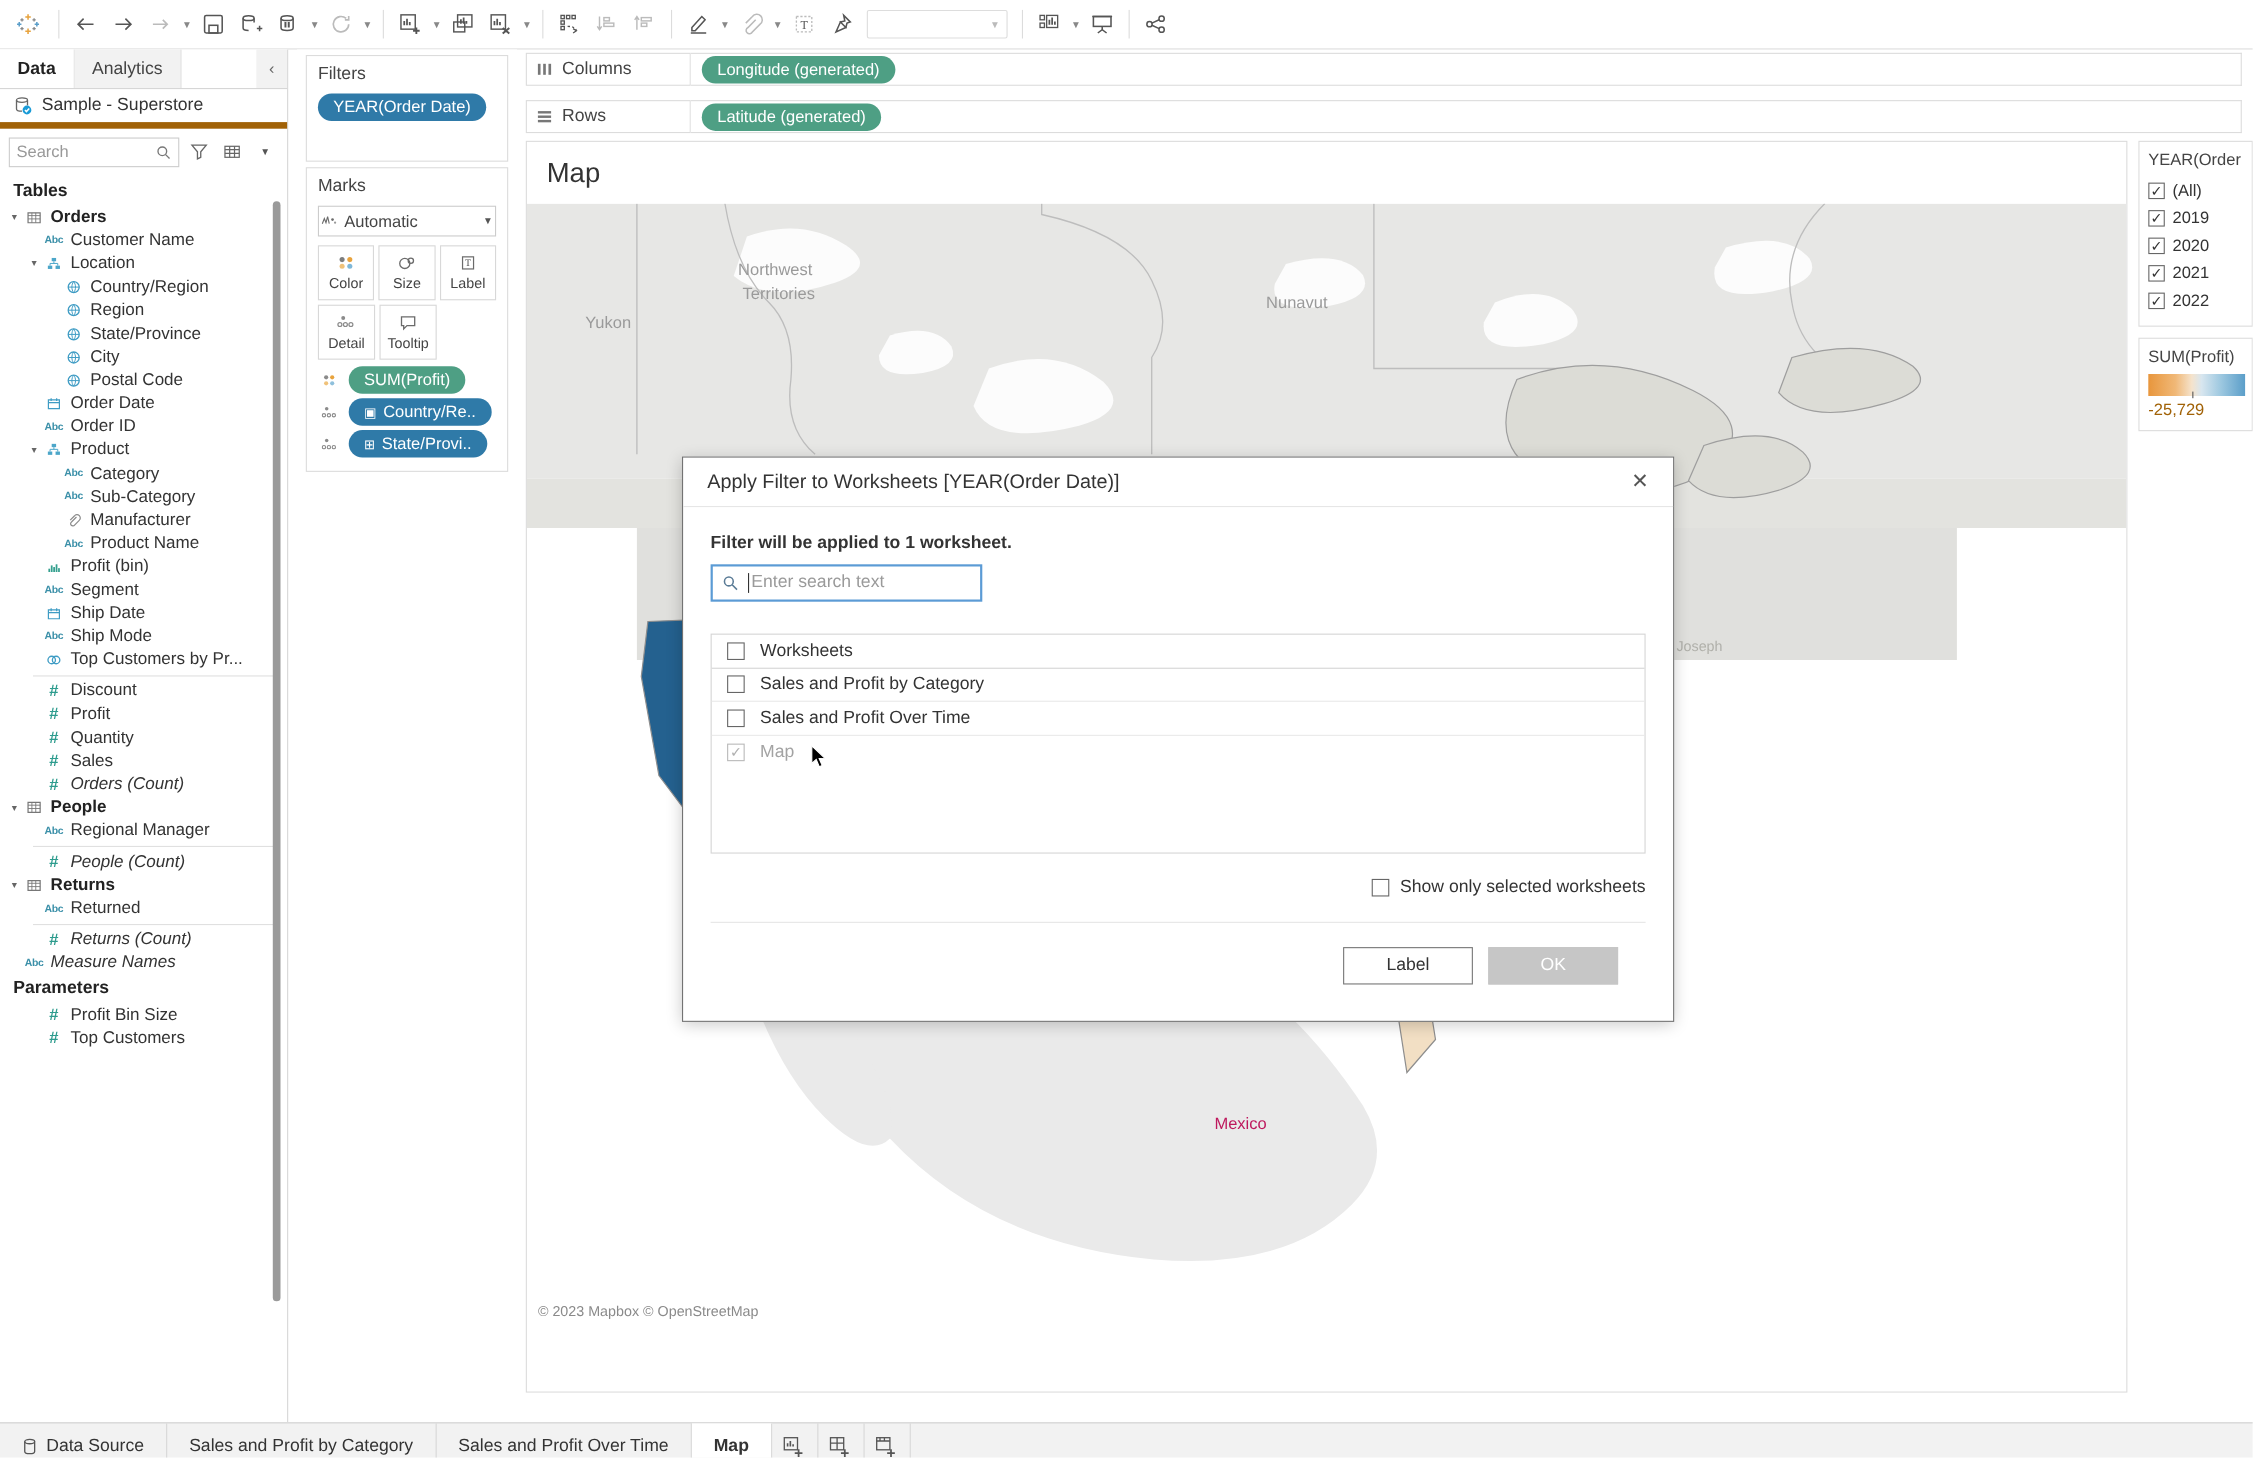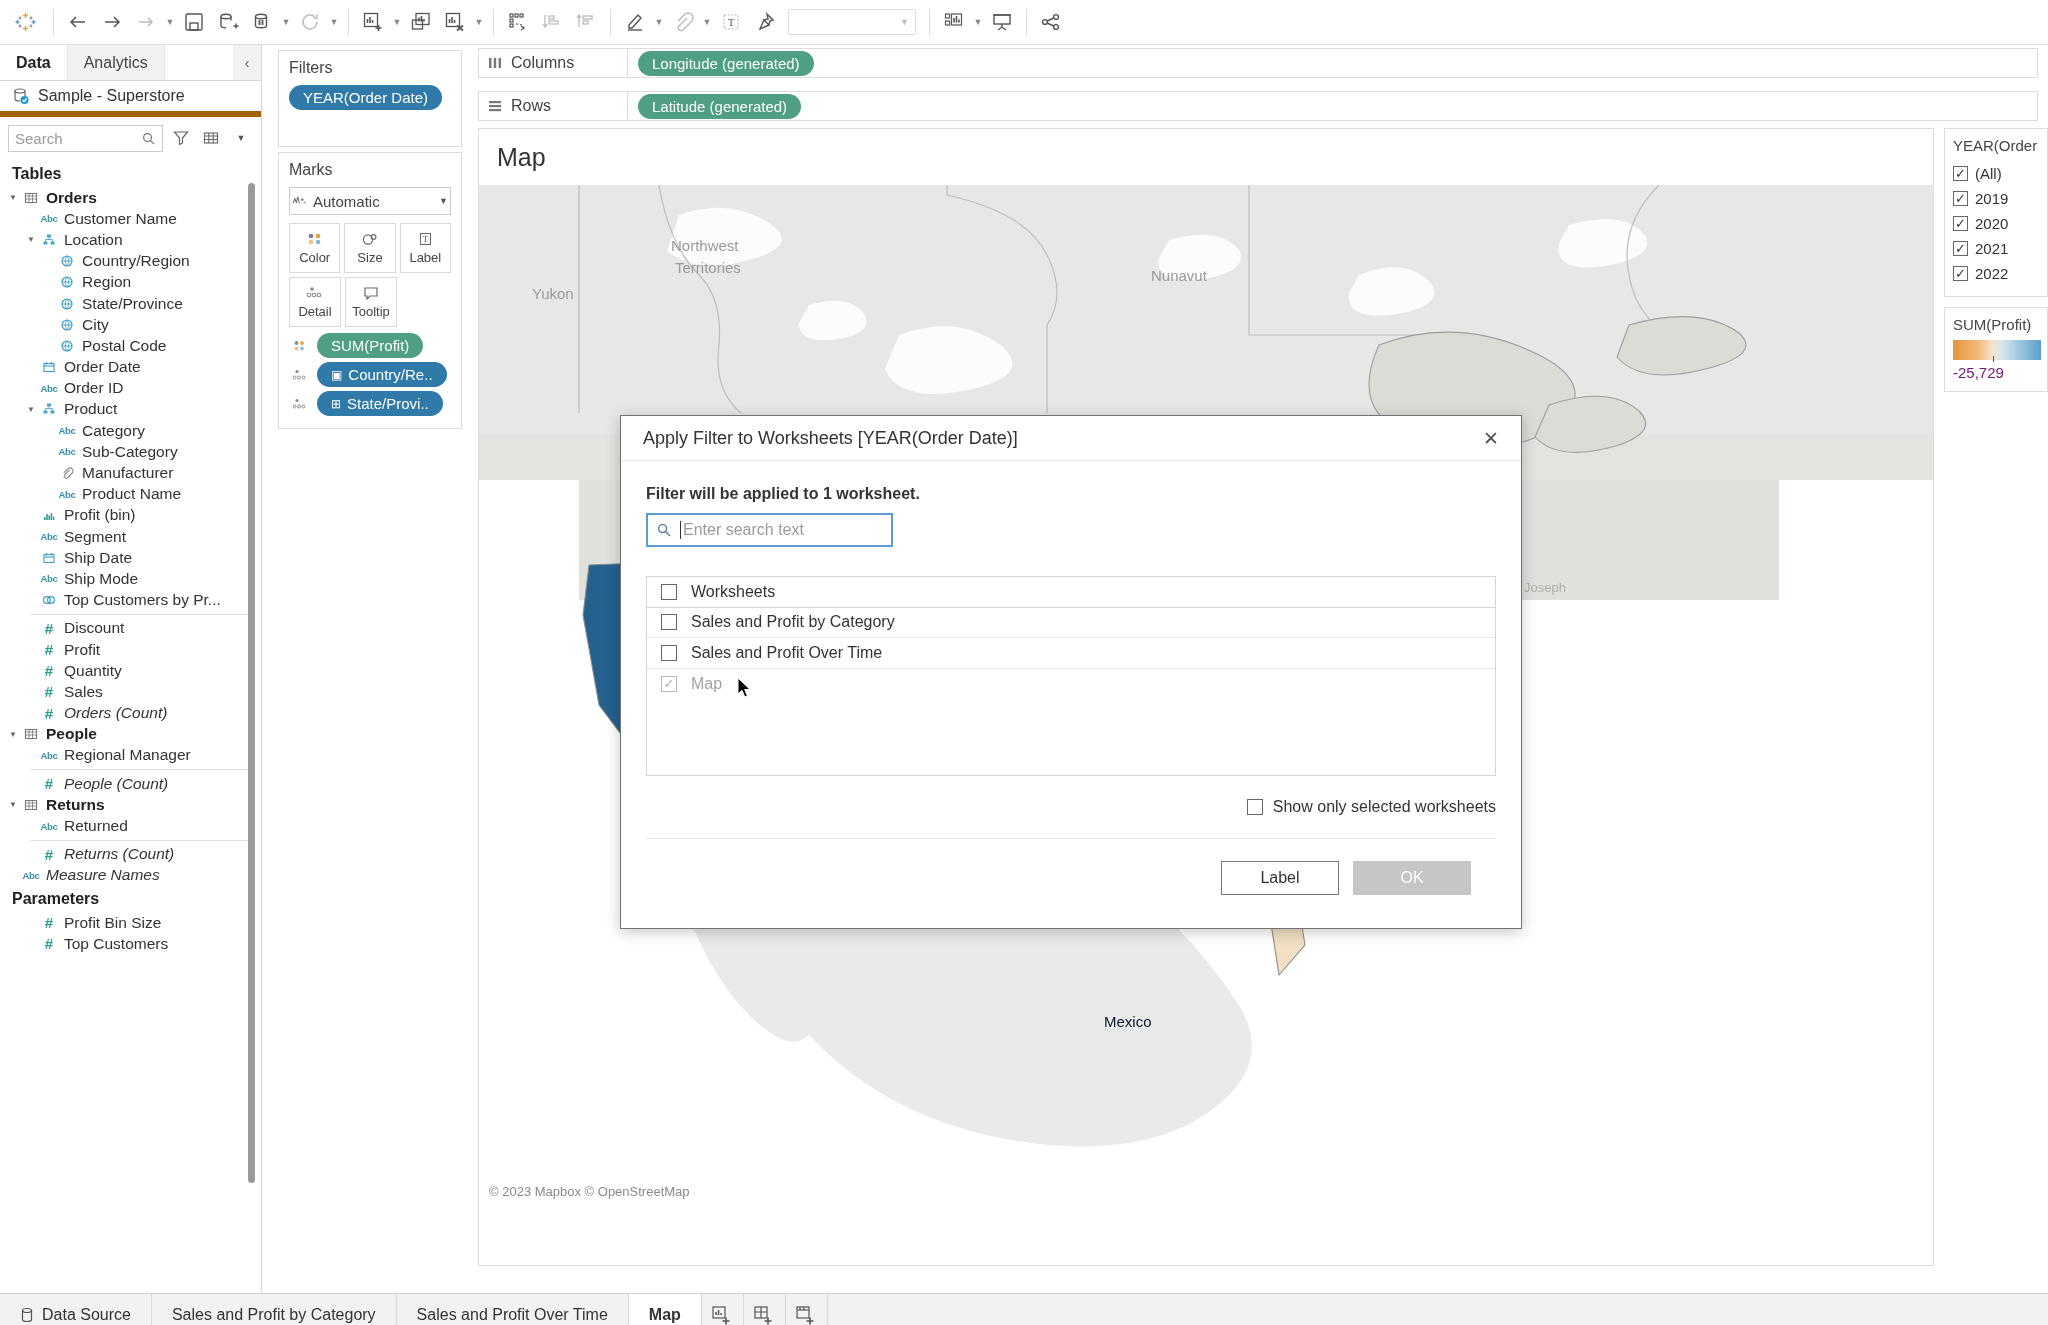--- a/index.html
+++ b/index.html
@@ -121,21 +121,21 @@
 
   
   #right-col { position:absolute; left:1944px; top:128px; width:104px; }
   .rcard { border:1px solid #dcdcdc; background:#fff; margin-bottom:10px; padding:8px 8px 10px 8px;}
   .rcard-title { font-size:15px; color:#444; margin-bottom:7px; white-space:nowrap; overflow:hidden;}
   .cb-row { display:flex; align-items:center; gap:7px; font-size:15px; color:#333; height:25px;}
   .cbox { width:15px;height:15px;border:1.4px solid #666;background:#fff;display:flex;align-items:center;justify-content:center;flex:0 0 auto;}
   .cbox.checked:after { content:"✓"; font-size:13px; color:#333; line-height:1; }
   #legend-grad { height:20px; width:88px; background:linear-gradient(to right,#e8963c 0%,#f0b877 28%,#f5e3cc 45%,#d8e6ef 55%,#9dc8e0 75%,#5b9ec9 100%); position:relative;}
   #legend-tick { position:absolute; left:45%; bottom:-2px; width:1px; height:6px; background:#555;}
-  #legend-min { font-size:15px; color:#701a75; margin-top:4px;}
+  #legend-min { font-size:15px; color:#a16207; margin-top:4px;}
 
   
   #bottom-bar { position:absolute; left:0; top:1293px; width:2048px; height:42px; background:#f2f2f2; border-top:1px solid #d0d0d0; display:flex; align-items:stretch;}
   .bt { display:flex; align-items:center; padding:0 20px; font-size:16px; color:#333; border-right:1px solid #d7d7d7; gap:8px;}
   .bt.active { background:#fff; font-weight:bold;}
   .bt-icon { width:42px; display:flex;align-items:center;justify-content:center;border-right:1px solid #d7d7d7;color:#555;}
 
   
   #modal-overlay { position:absolute; left:0; top:0; width:2048px; height:1325px; pointer-events:none; }
   #modal {
@@ -917,21 +917,21 @@
         <path d="M1150 140 q70 -20 110 8 q22 20 -26 34 q-70 20 -96 -10 Z"></path>
       </g>
 
       <path d="M800 250 q60 -20 120 4 q40 18 6 38 q-80 26 -140 -8 Z" fill="#fcfcfc"></path>
     </svg>
     <div class="maplabel" style="left:53px;top:100px;">Yukon</div>
     <div class="maplabel" style="left:192px;top:52px;">Northwest</div>
     <div class="maplabel" style="left:196px;top:74px;">Territories</div>
     <div class="maplabel" style="left:672px;top:82px;">Nunavut</div>
     <div class="maplabel" style="left:430px;top:250px;color:#b5b5ae;">Canada</div>
-    <div class="maplabel" style="left:625px;top:828px;color:#0f172a;">Mexico</div>
+    <div class="maplabel" style="left:625px;top:828px;color:#be185d;">Mexico</div>
     <div class="maplabel" style="left:1045px;top:395px;color:#b0b0aa;font-size:13px;">Joseph</div>
     <div id="map-attrib">© 2023 Mapbox © OpenStreetMap</div>
   </div>
 </div>
 
 <div id="right-col">
   <div class="rcard">
     <div class="rcard-title">YEAR(Order D</div>
     <div id="year-items">
         <div class="cb-row">

